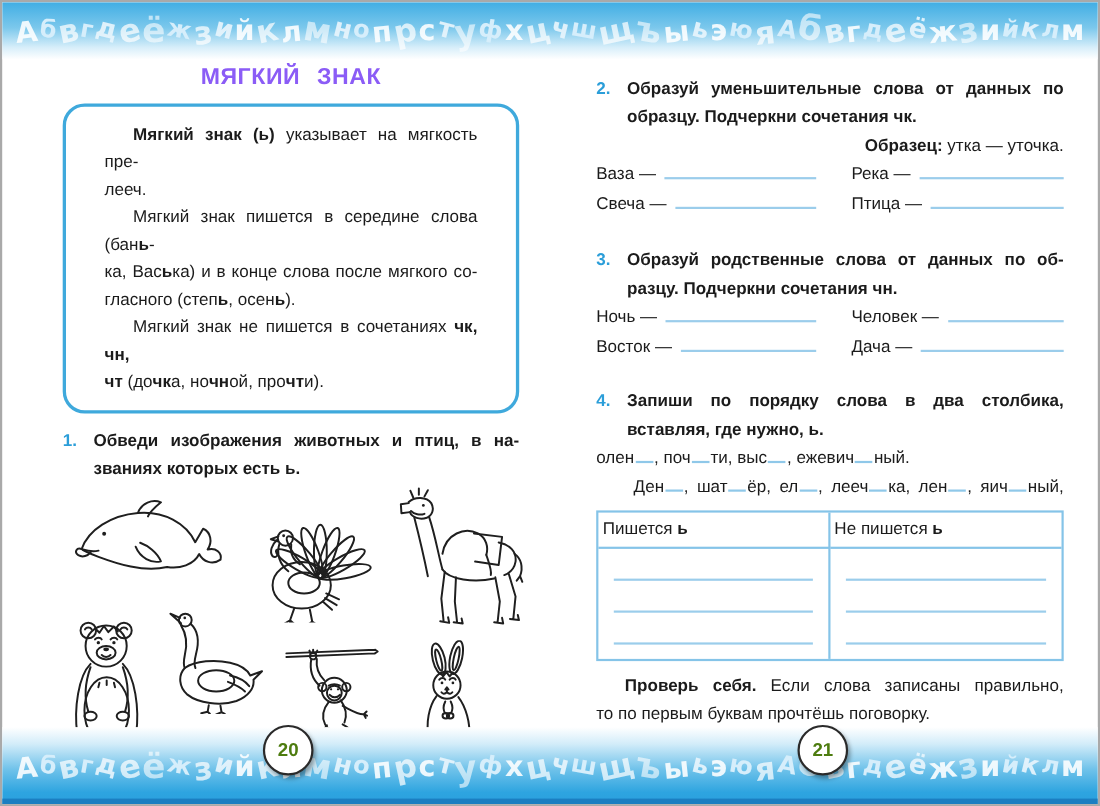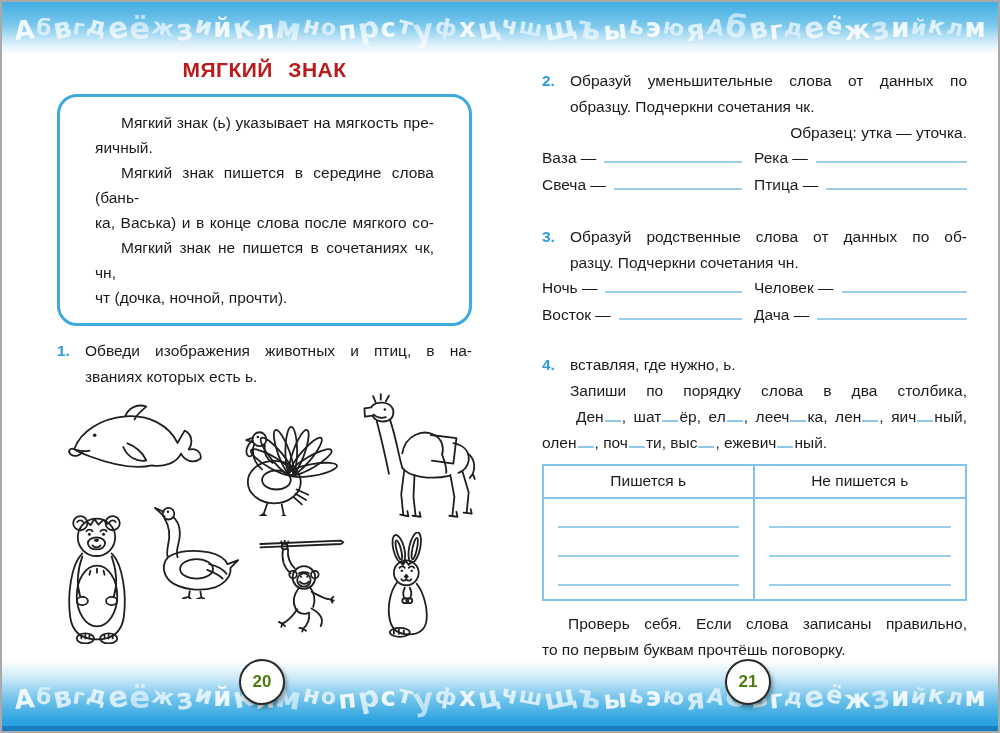--- a/index.html
+++ b/index.html
@@ -19,39 +19,39 @@
   .alpha span:nth-child(5n){transform:rotate(14deg) translateY(-2px);font-size:24px;color:#eaf6fd;opacity:.9;}
   .alpha span:nth-child(7n){font-size:31px;color:#fff;opacity:.6;}
   .badge{position:absolute;top:-2px;width:42px;height:42px;border-radius:50%;background:#fff;border:2px solid #2a2a2a;
     box-shadow:2px 3px 4px rgba(0,0,0,.35);display:flex;align-items:center;justify-content:center;
     font-weight:bold;font-size:17px;color:#4d7c0f;z-index:6;}
   .badge.b-left{left:237px;} .badge.b-right{left:723px;}
   
   .page{position:absolute;top:52px;bottom:70px;width:500px;box-sizing:border-box;}
   .left-page{left:0;padding:0 30px 0 55px;}
   .right-page{left:500px;padding:0 35px 0 40px;}
-  .title{margin-top:4px;text-align:center;font-size:21px;font-weight:bold;color:#b91c1c;letter-spacing:.5px;word-spacing:9px;}
+  .title{margin-top:4px;text-align:center;font-size:21px;font-weight:bold;color:#8b5cf6;letter-spacing:.5px;word-spacing:9px;}
   .info-box{margin-top:12px;border:3px solid #3fa9dc;border-radius:20px;padding:13px 35px;font-size:15.5px;line-height:25px;}
   .tline{text-align:justify;text-align-last:justify;}
   .tline.last{text-align-last:left;}
   .tline.ind{text-indent:26px;}
-  .b{font-weight:normal;}
+  .b{font-weight:bold;}
   .exercise{position:relative;padding-left:28px;font-size:15.5px;line-height:26px;}
   .exercise .num{position:absolute;left:0;top:0;color:#2b9ed9;font-weight:bold;}
   .task .tline{font-weight:bold;}
   .m14{margin-top:14px;} .m12{margin-top:12px;}
   .sample{font-size:15.5px;line-height:26px;text-align:right;}
-  .fill-grid{display:grid;grid-template-columns:200px 1fr;column-gap:12px;font-size:15.5px;}
+  .fill-grid{display:grid;grid-template-columns:200px 1fr;column-gap:32px;font-size:15.5px;}
   .fill{display:flex;align-items:baseline;height:27px;}
   .fill .blank{flex:1;border-bottom:2px solid #9bcdeb;height:15px;margin-left:8px;}
   .wordlines{font-size:15.5px;line-height:26px;}
   .wordlines .tline.ind{text-indent:34px;}
   .gap{display:inline-block;width:16px;border-bottom:2px solid #8fc8e9;height:12px;margin:0 1px;}
   .tbl{margin-top:8px;border:2px solid #85c4e8;display:grid;grid-template-columns:1fr 1fr;font-size:15.5px;}
-  .hcell{padding:6px 4px 7px;text-align:center;border-bottom:2px solid #85c4e8;}
+  .hcell{padding:6px 4px 7px;border-bottom:2px solid #85c4e8;}
   .c1{border-right:2px solid #85c4e8;}
   .bcell{padding:0 14px 13px;}
   .wline{height:27px;border-bottom:2px solid #9bcdeb;}
   .check{margin-top:10px;font-size:15.5px;line-height:26px;}
   
   .animals{position:relative;height:252px;margin-top:2px;}
   .animals svg{position:absolute;}
   .animals path,.animals ellipse,.animals circle,.animals polyline,.animals line{
     fill:none;stroke:#1f1f1f;stroke-width:1.8;vector-effect:non-scaling-stroke;stroke-linecap:round;stroke-linejoin:round;}
   .animals .dot{fill:#1f1f1f;stroke:none;}
@@ -111,23 +111,24 @@
         <span>л</span>
         <span>м</span>
       </div>
   </div>
 
   <div class="page left-page">
     <div class="title">МЯГКИЙ ЗНАК</div>
 
     <div class="info-box">
         <div class="tline ind"><span class="b">Мягкий знак (ь)</span><span> указывает на мягкость пре-</span></div>
-        <div class="tline last"><span>яичный.</span></div>
+        <div class="tline last"><span>лееч.</span></div>
         <div class="tline ind"><span>Мягкий знак пишется в середине слова (бан</span><span class="b">ь</span><span>-</span></div>
         <div class="tline"><span>ка, Вас</span><span class="b">ь</span><span>ка) и в конце слова после мягкого со-</span></div>
+        <div class="tline last"><span>гласного (степ</span><span class="b">ь</span><span>, осен</span><span class="b">ь</span><span>).</span></div>
         <div class="tline ind"><span>Мягкий знак не пишется в сочетаниях </span><span class="b">чк, чн,</span></div>
         <div class="tline last"><span class="b">чт</span><span> (до</span><span class="b">чк</span><span>а, но</span><span class="b">чн</span><span>ой, про</span><span class="b">чт</span><span>и).</span></div>
       </div>
 
     <div class="exercise m12">
       <span class="num">1.</span>
       <div class="task">
           <div class="tline"><span class="b">Обведи изображения животных и птиц, в на-</span></div>
           <div class="tline last"><span class="b">званиях которых есть ь.</span></div>
         </div>
@@ -317,27 +318,27 @@
         </div>
       <div class="fill">
           <span>Дача —</span>
           <span class="blank"></span>
         </div>
     </div>
 
     <div class="exercise" style="margin-top:22px">
       <span class="num">4.</span>
       <div class="task">
+          <div class="tline"><span class="b">Запиши по порядку слова в два столбика,</span></div>
           <div class="tline last"><span class="b">вставляя, где нужно, ь.</span></div>
-          <div class="tline"><span class="b">Запиши по порядку слова в два столбика,</span></div>
         </div>
     </div>
     <div class="wordlines">
+      <div class="tline last"><span>олен</span><span class="gap"></span><span>,</span> <span>поч</span><span class="gap"></span><span>ти,</span> <span>выс</span><span class="gap"></span><span>,</span> <span>ежевич</span><span class="gap"></span><span>ный.</span> </div>
       <div class="tline ind"><span>Ден</span><span class="gap"></span><span>,</span> <span>шат</span><span class="gap"></span><span>ёр,</span> <span>ел</span><span class="gap"></span><span>,</span> <span>лееч</span><span class="gap"></span><span>ка,</span> <span>лен</span><span class="gap"></span><span>,</span> <span>яич</span><span class="gap"></span><span>ный,</span> </div>
-      <div class="tline last"><span>олен</span><span class="gap"></span><span>,</span> <span>поч</span><span class="gap"></span><span>ти,</span> <span>выс</span><span class="gap"></span><span>,</span> <span>ежевич</span><span class="gap"></span><span>ный.</span> </div>
     </div>
 
     <div class="tbl">
       <div class="hcell c1"><span>Пишется </span><span class="b">ь</span></div>
       <div class="hcell"><span>Не пишется </span><span class="b">ь</span></div>
       <div class="bcell c1">
         <div class="wline"></div>
         <div class="wline"></div>
         <div class="wline"></div>
       </div>

